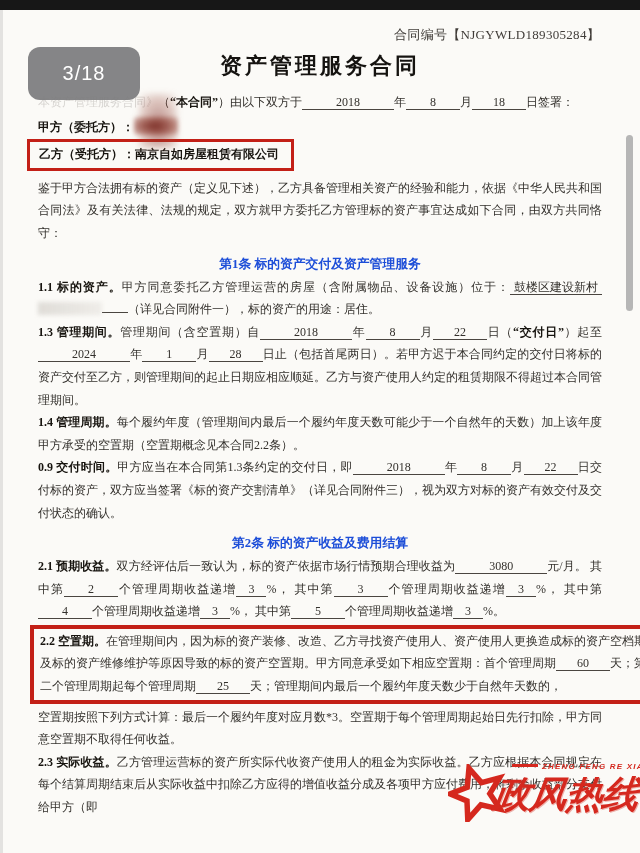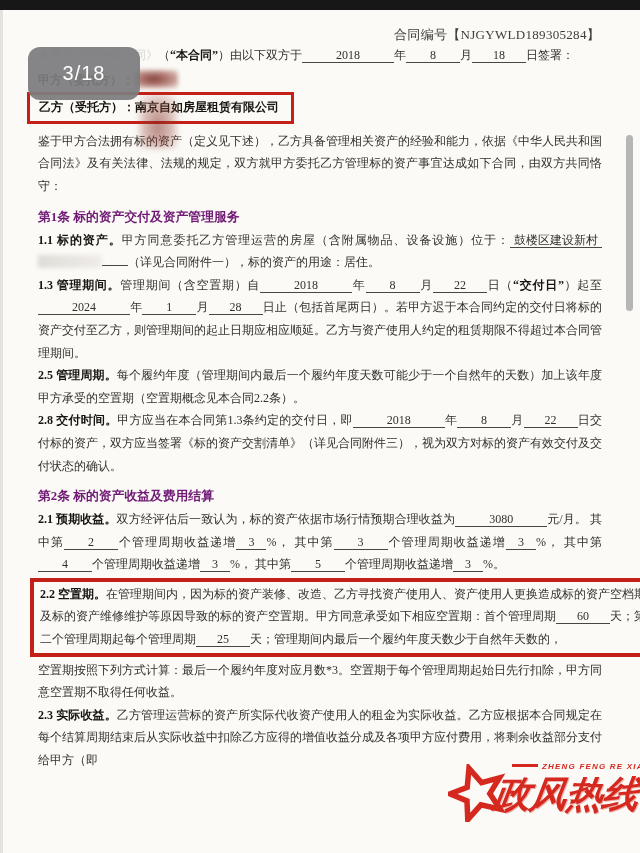--- a/index.html
+++ b/index.html
@@ -8,21 +8,21 @@
     background:#fbfaf7;
     font-family:"Liberation Serif","DejaVu Serif",serif;
     color:#2e2b28;
   }
   .topbar{position:absolute;top:0;left:0;width:640px;height:10px;background:#171717;}
   .left-edge{position:absolute;top:10px;left:0;width:3px;height:843px;background:#e3e2e0;}
   .doc{position:absolute;top:10px;left:0;width:640px;box-sizing:border-box;padding:0 38px 0 38px;}
   .contract-no{margin:16px 2px 0 0;text-align:right;font-size:13px;color:#403c38;letter-spacing:.3px;}
   .title{margin:7px 0 10px 0;text-align:center;font-size:22px;font-weight:bold;color:#151310;letter-spacing:3px;}
   .para{font-size:12px;line-height:22.6px;margin:0;text-align:justify;color:#33302c;}
-  .sec-heading{margin:7px 0 1px 0;text-align:left;font-size:12.8px;font-weight:bold;color:#701a75;line-height:22px;}
+  .sec-heading{margin:7px 0 1px 0;text-align:center;font-size:12.8px;font-weight:bold;color:#1d4ed8;line-height:22px;}
   .b{font-weight:bold;color:#17140f;}
   .faded{color:rgba(80,75,70,.22);}
   .fill{display:inline-block;border-bottom:1.3px solid #4a4540;text-align:center;line-height:14px;padding:0 4px;box-sizing:border-box;}
   .fill-wide{min-width:92px;}
   .fill-mid{min-width:54px;}
   .fill-sm{min-width:30px;}
   .fill-short{min-width:26px;}
   .redact-dark{display:inline-block;width:44px;height:18px;vertical-align:-4px;border-radius:3px;
     background:radial-gradient(ellipse at 45% 50%, rgba(110,28,22,.85) 0%, rgba(140,52,40,.55) 55%, rgba(160,90,75,.18) 100%);
     filter:blur(2px);}
@@ -51,35 +51,36 @@
     transform:skewX(-8deg);white-space:nowrap;text-shadow:1px 1px 0 rgba(213,40,30,.35);}
 </style>
 </head>
 <body>
 
 <div class="topbar"></div>
 <div class="left-edge"></div>
 
 <div class="doc">
   <div class="contract-no">合同编号【NJGYWLD189305284】</div>
+  <div class="title">资产管理服务合同</div>
 
   <p class="para"><span class="faded">本资产管理服务合同》</span><span>（</span><span class="b">“本合同”</span><span>）由以下双方于</span><span class="fill fill-wide">2018</span><span>年</span><span class="fill fill-mid">8</span><span>月</span><span class="fill fill-mid">18</span><span>日签署：</span></p>
   <p class="para party-line"><span class="b">甲方（委托方）：</span><span class="redact-dark"></span></p>
   <div>
     <span class="redbox-party">
       <span class="para"><span class="b">乙方（受托方）：南京自如房屋租赁有限公司</span></span>
     </span>
   </div>
   <p class="para gap-s"><span>鉴于甲方合法拥有标的资产（定义见下述），乙方具备管理相关资产的经验和能力，依据《中华人民共和国合同法》及有关法律、法规的规定，双方就甲方委托乙方管理标的资产事宜达成如下合同，由双方共同恪守：</span></p>
 
   <div class="sec-heading gap-m">第1条 标的资产交付及资产管理服务</div>
   <p class="para"><span class="b">1.1 标的资产。</span><span>甲方同意委托乙方管理运营的房屋（含附属物品、设备设施）位于：</span><span class="fill fill-wide">鼓楼区建设新村</span><span class="redact-light"></span><span class="fill fill-short"></span><span>（详见合同附件一），标的资产的用途：居住。</span></p>
   <p class="para"><span class="b">1.3 管理期间。</span><span>管理期间（含空置期）自</span><span class="fill fill-wide">2018</span><span>年</span><span class="fill fill-mid">8</span><span>月</span><span class="fill fill-mid">22</span><span>日（</span><span class="b">“交付日”</span><span>）起至</span><span class="fill fill-wide">2024</span><span>年</span><span class="fill fill-mid">1</span><span>月</span><span class="fill fill-mid">28</span><span>日止（包括首尾两日）。若甲方迟于本合同约定的交付日将标的资产交付至乙方，则管理期间的起止日期应相应顺延。乙方与资产使用人约定的租赁期限不得超过本合同管理期间。</span></p>
-  <p class="para"><span class="b">2.5 管理周期。</span><span>每个履约年度（管理期间内最后一个履约年度天数可能少于一个自然年的天数）加上该年度甲方承受的空置期（空置期概念见本合同2.2条）。</span></p>
-  <p class="para"><span class="b">2.8 交付时间。</span><span>甲方应当在本合同第1.3条约定的交付日，即</span><span class="fill fill-wide">2018</span><span>年</span><span class="fill fill-mid">8</span><span>月</span><span class="fill fill-mid">22</span><span>日交付标的资产，双方应当签署《标的资产交割清单》（详见合同附件三），视为双方对标的资产有效交付及交付状态的确认。</span></p>
+  <p class="para"><span class="b">1.4 管理周期。</span><span>每个履约年度（管理期间内最后一个履约年度天数可能少于一个自然年的天数）加上该年度甲方承受的空置期（空置期概念见本合同2.2条）。</span></p>
+  <p class="para"><span class="b">0.9 交付时间。</span><span>甲方应当在本合同第1.3条约定的交付日，即</span><span class="fill fill-wide">2018</span><span>年</span><span class="fill fill-mid">8</span><span>月</span><span class="fill fill-mid">22</span><span>日交付标的资产，双方应当签署《标的资产交割清单》（详见合同附件三），视为双方对标的资产有效交付及交付状态的确认。</span></p>
 
   <div class="sec-heading gap-m">第2条 标的资产收益及费用结算</div>
   <p class="para"><span class="b">2.1 预期收益。</span><span>双方经评估后一致认为，标的资产依据市场行情预期合理收益为</span><span class="fill fill-wide">3080</span><span>元/月。 其中第</span><span class="fill fill-mid">2</span><span>个管理周期收益递增</span><span class="fill fill-sm">3</span><span>%， 其中第</span><span class="fill fill-mid">3</span><span>个管理周期收益递增</span><span class="fill fill-sm">3</span><span>%， 其中第</span><span class="fill fill-mid">4</span><span>个管理周期收益递增</span><span class="fill fill-sm">3</span><span>%， 其中第</span><span class="fill fill-mid">5</span><span>个管理周期收益递增</span><span class="fill fill-sm">3</span><span>%。</span></p>
   <div class="redbox-clause">
     <p class="para"><span class="b">2.2 空置期。</span><span>在管理期间内，因为标的资产装修、改造、乙方寻找资产使用人、资产使用人更换造成标的资产空档期及标的资产维修维护等原因导致的标的资产空置期。甲方同意承受如下相应空置期：首个管理周期</span><span class="fill fill-mid">60</span><span>天；第二个管理周期起每个管理周期</span><span class="fill fill-mid">25</span><span>天；管理期间内最后一个履约年度天数少于自然年天数的，</span></p>
   </div>
   <p class="para"><span>空置期按照下列方式计算：最后一个履约年度对应月数*3。空置期于每个管理周期起始日先行扣除，甲方同意空置期不取得任何收益。</span></p>
   <p class="para"><span class="b">2.3 实际收益。</span><span>乙方管理运营标的资产所实际代收资产使用人的租金为实际收益。乙方应根据本合同规定在每个结算周期结束后从实际收益中扣除乙方应得的增值收益分成及各项甲方应付费用，将剩余收益部分支付给甲方（即</span></p>
 
 </div>

